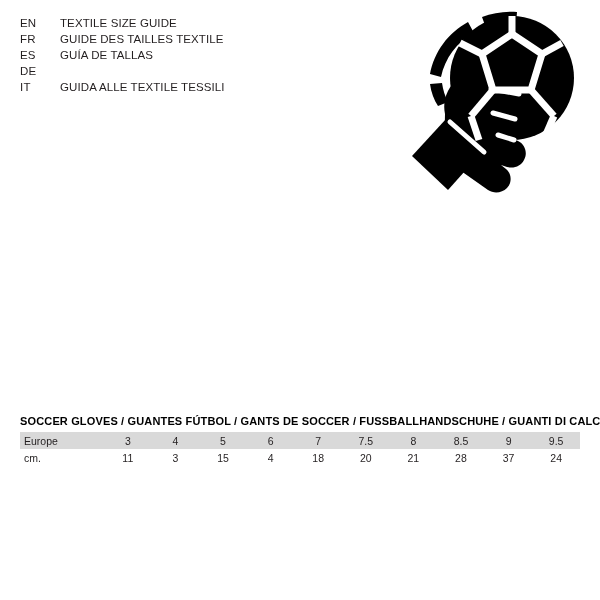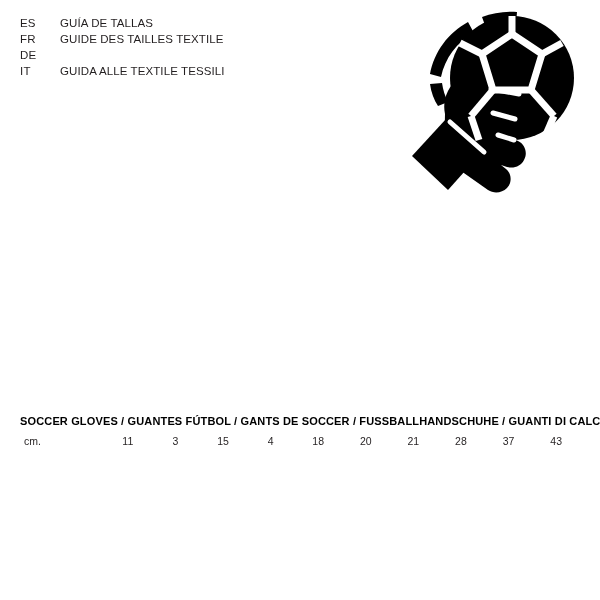--- a/index.html
+++ b/index.html
@@ -99,26 +99,30 @@
     width: 80px;
   }
 </style>
 </head>
 <body>
 
 <div class="page">
 
   <div class="legend">
     <div class="legend-row">
+      <span class="legend-code">EN</span>
+      <span class="legend-text">TEXTILE SIZE GUIDE</span>
+    </div>
+    <div class="legend-row">
+      <span class="legend-code">FR</span>
+      <span class="legend-text">GUIDE DES TAILLES TEXTILE</span>
+    </div>
+    <div class="legend-row">
       <span class="legend-code">ES</span>
       <span class="legend-text">GUÍA DE TALLAS</span>
-    </div>
-    <div class="legend-row">
-      <span class="legend-code">FR</span>
-      <span class="legend-text">GUIDE DES TAILLES TEXTILE</span>
     </div>
     <div class="legend-row">
       <span class="legend-code">DE</span>
     </div>
     <div class="legend-row">
       <span class="legend-code">IT</span>
       <span class="legend-text">GUIDA ALLE TEXTILE TESSILI</span>
     </div>
   </div>
 
@@ -154,30 +158,43 @@
         <path d="M103 105 l22 6"></path>
         <path d="M108 127 l16 5"></path>
       </g>
     </svg>
   </div>
 
   <div class="table-wrap">
     <div class="table-title">SOCCER GLOVES / GUANTES FÚTBOL / GANTS DE SOCCER / FUSSBALLHANDSCHUHE / GUANTI DI CALCIO</div>
     <table class="size-table">
       <tbody>
+        <tr class="row-shaded">
+          <td class="label-cell">Europe</td>
+          <td>3</td>
+          <td>4</td>
+          <td>5</td>
+          <td>6</td>
+          <td>7</td>
+          <td>7.5</td>
+          <td>8</td>
+          <td>8.5</td>
+          <td>9</td>
+          <td>9.5</td>
+        </tr>
         <tr>
           <td class="label-cell">cm.</td>
           <td>11</td>
           <td>3</td>
           <td>15</td>
           <td>4</td>
           <td>18</td>
           <td>20</td>
           <td>21</td>
           <td>28</td>
           <td>37</td>
-          <td>43</td>
+          <td>24</td>
         </tr>
       </tbody>
     </table>
   </div>
 
 </div>
 
 </body></html>

